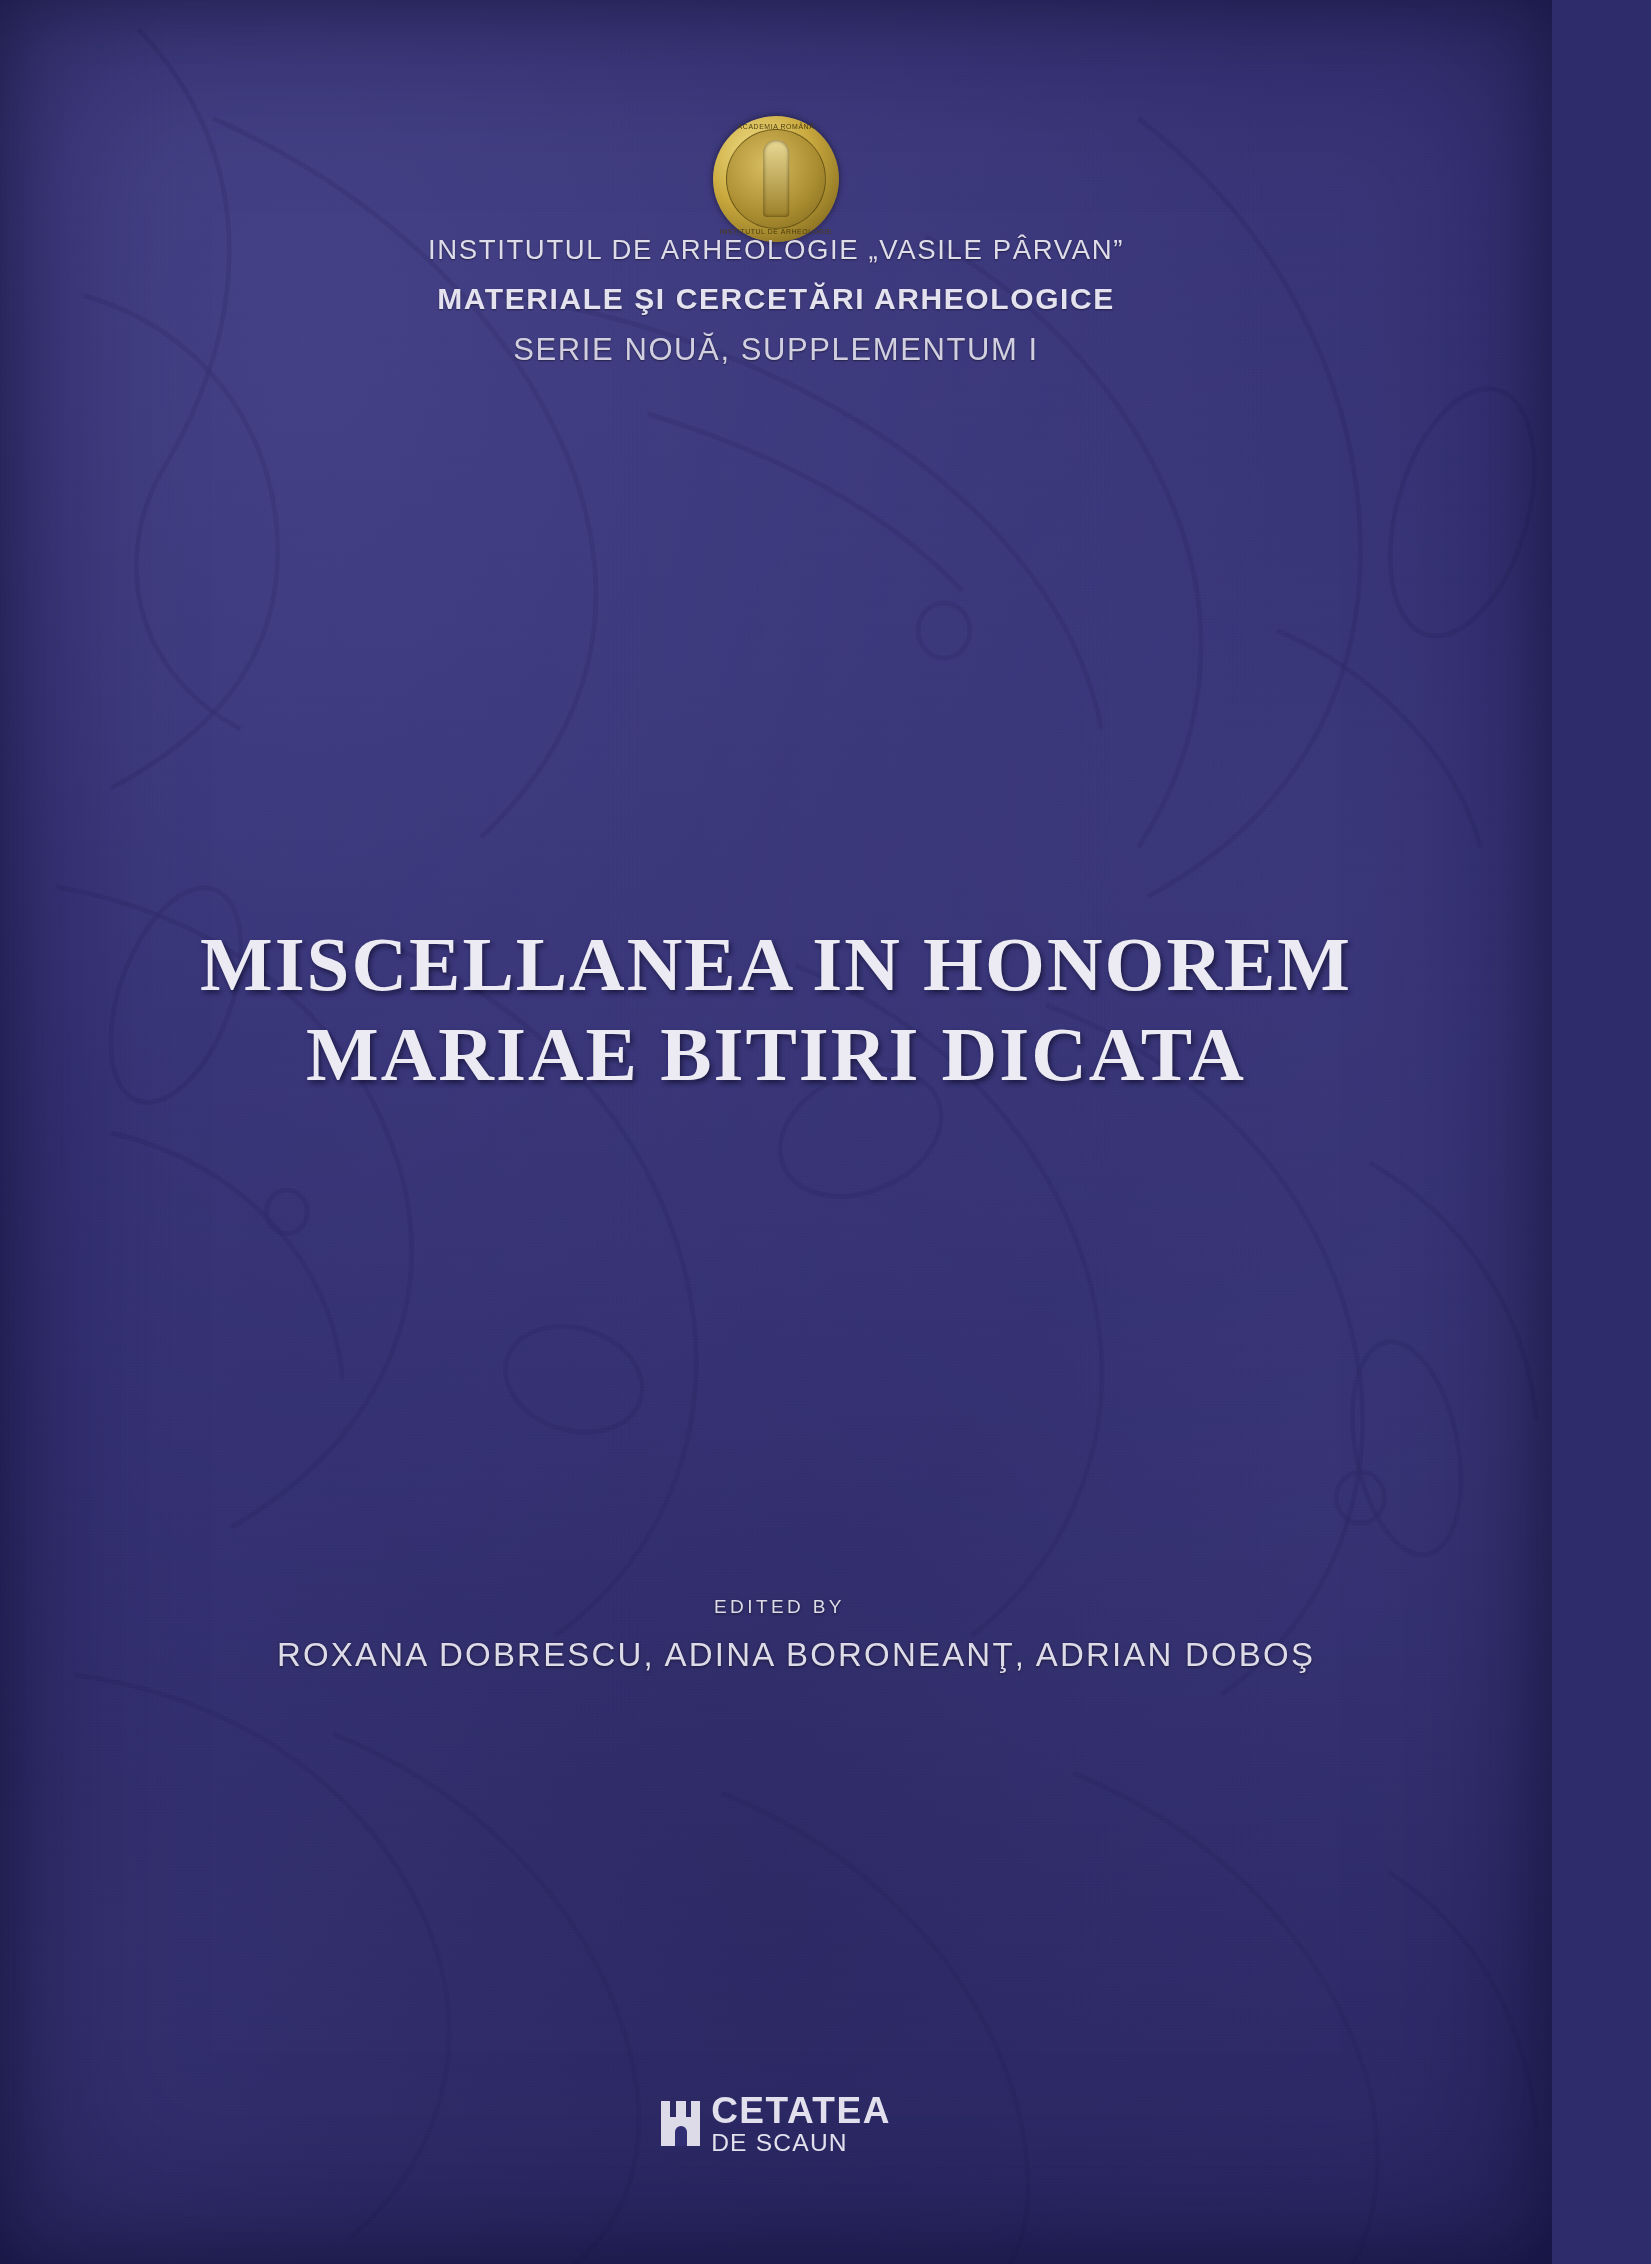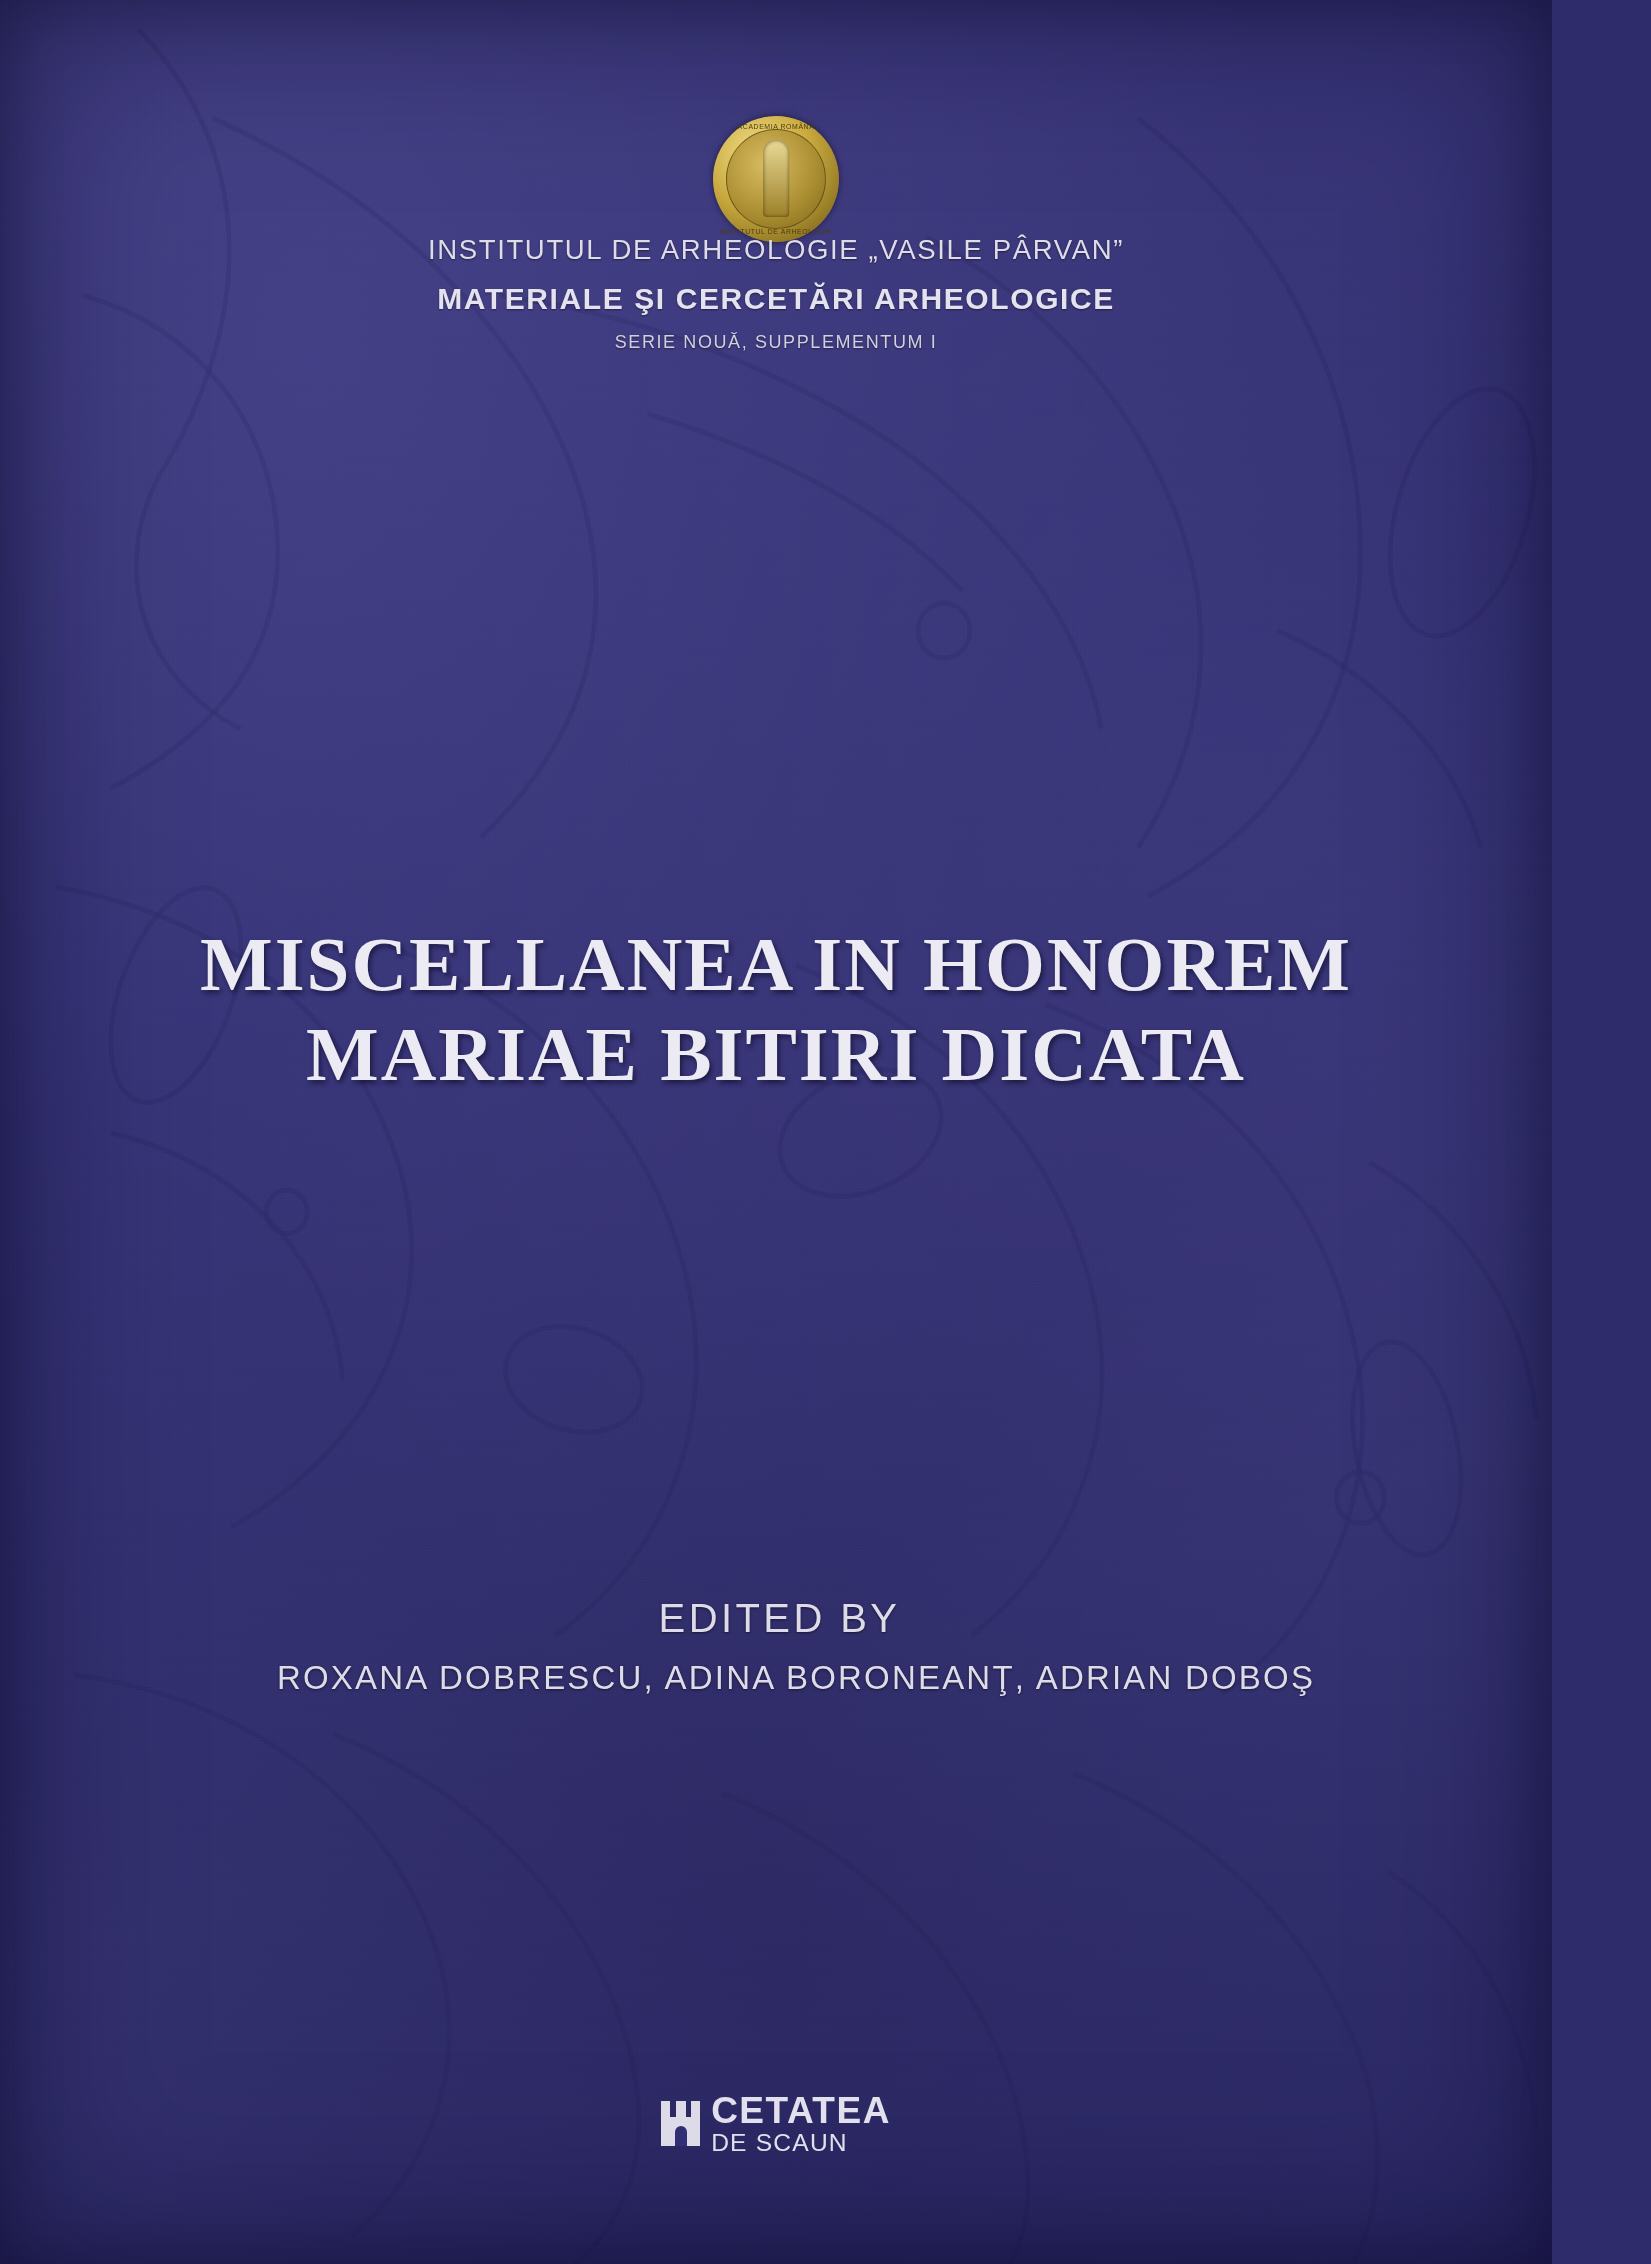--- a/index.html
+++ b/index.html
@@ -127,21 +127,21 @@
     color: #dedce9;
   }
   #header .series-title {
     font-size: 30px;
     font-weight: bold;
     letter-spacing: 1.6px;
     margin-bottom: 15.8px;
     color: #e4e2ee;
   }
   #header .series-sub {
-    font-size: 18px;
+    font-size: 31px;
     letter-spacing: 1.6px;
     color: #d2d0e0;
   }
 
   
   #main-title {
     position: absolute;
     top: 867px;
     left: 0; right: 0;
     text-align: center;
@@ -157,21 +157,21 @@
   
   #editors {
     position: absolute;
     top: 1596px;
     left: 0; right: 0;
     text-align: center;
     color: #dedbe9;
     text-shadow: 0 1px 3px rgba(0,0,0,.5);
   }
   #editors .edited-by {
-    font-size: 40px;
+    font-size: 19px;
     letter-spacing: 3.4px;
     margin-bottom: 17.7px;
     padding-left: 7px;
   }
   #editors .names {
     font-size: 33px;
     letter-spacing: 2.2px;
     margin-left: 40px;
   }
 

